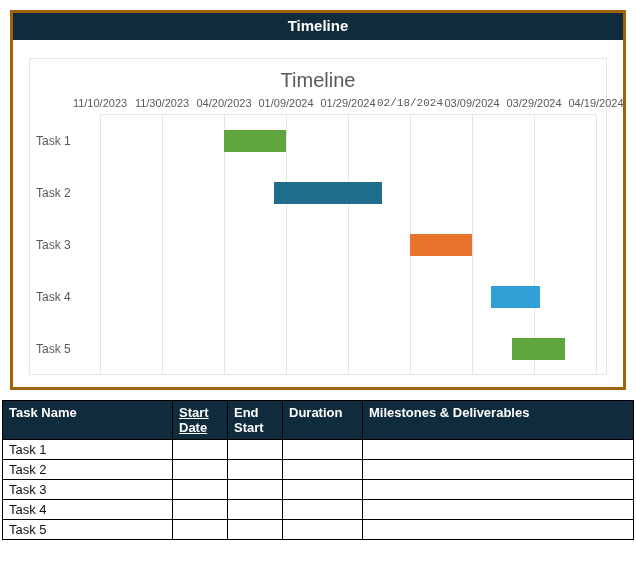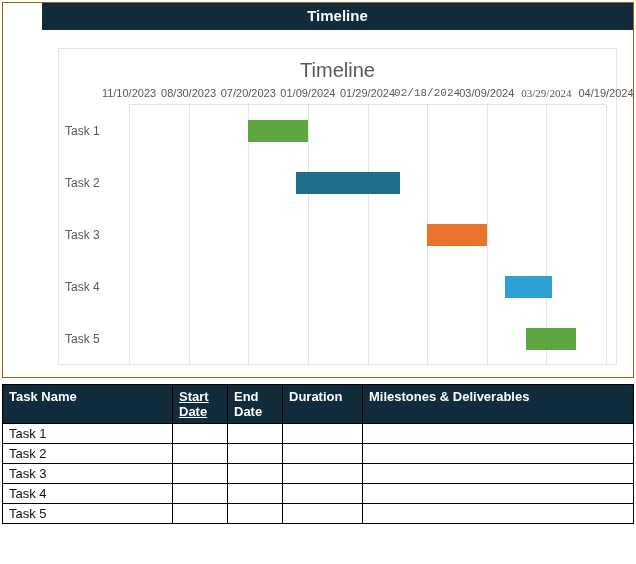--- a/index.html
+++ b/index.html
@@ -4,23 +4,22 @@
 <style>
   * { box-sizing: border-box; }
   body {
     margin: 0;
     font-family: "Segoe UI", "Helvetica Neue", Arial, sans-serif;
     background: #fff;
     width: 636px;
     color: #111;
   }
   .panel {
-    border: 1px solid #a16207;
-    margin: 2px;
-    padding-left: 39px;
+    border: 3px solid #a16207;
+    margin: 10px;
   }
   .panel-header {
     background: #0f2b3c;
     color: #fff;
     text-align: center;
     font-weight: 700;
     padding: 4px 0 6px 0;
     font-size: 15px;
   }
   .panel-body {
@@ -117,27 +116,27 @@
 <body>
 
 <div class="panel">
   <div class="panel-header">Timeline</div>
   <div class="panel-body">
 
     <div class="chart-wrap">
       <div class="chart-title">Timeline</div>
       <div class="xaxis" id="xaxis">
           <span style="left: 0%;">11/10/2023</span>
-          <span style="left: 12.5%;">08/30/2023</span>
-          <span style="left: 25%;">07/20/2023</span>
+          <span style="left: 12.5%;">11/30/2023</span>
+          <span style="left: 25%;">04/20/2023</span>
           <span style="left: 37.5%; text-align: center;">01/09/2024</span>
           <span style="left: 50%;">01/29/2024</span>
           <span style="left: 62.5%; font-family: Liberation Mono, monospace;">02/18/2024</span>
           <span style="left: 75%;">03/09/2024</span>
-          <span style="left: 87.5%; font-family: Liberation Serif, serif;">03/29/2024</span>
+          <span style="left: 87.5%;">03/29/2024</span>
           <span style="left: 100%;">04/19/2024</span>
         </div>
       <div class="plot" id="plot">
           <div class="vgrid" style="left: 0%;"></div>
           <div class="vgrid" style="left: 12.5%;"></div>
           <div class="vgrid" style="left: 25%;"></div>
           <div class="vgrid" style="left: 37.5%;"></div>
           <div class="vgrid" style="left: 50%;"></div>
           <div class="vgrid" style="left: 62.5%;"></div>
           <div class="vgrid" style="left: 75%;"></div>
@@ -166,21 +165,21 @@
         </div>
     </div>
   </div>
 </div>
 
 <table class="data">
   <thead>
     <tr>
       <th class="col-name">Task Name</th>
       <th class="col-start">Start Date</th>
-      <th class="col-end">End Date</th>
+      <th class="col-end">End Start</th>
       <th class="col-dur">Duration</th>
       <th>Milestones &amp; Deliverables</th>
     </tr>
   </thead>
   <tbody id="tbody">
       <tr>
         <td>Task 1</td>
         <td></td>
         <td></td>
         <td></td>

